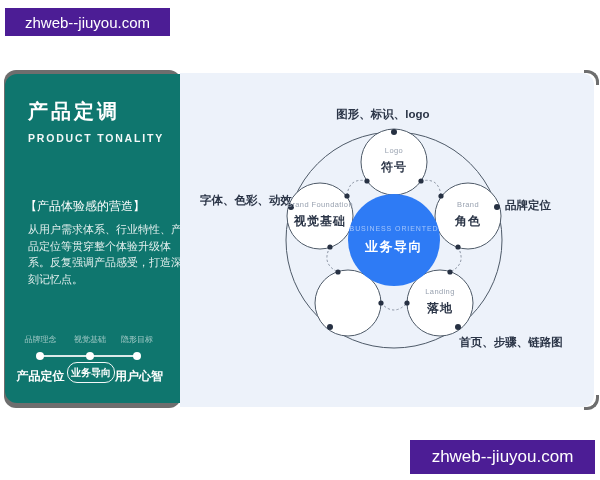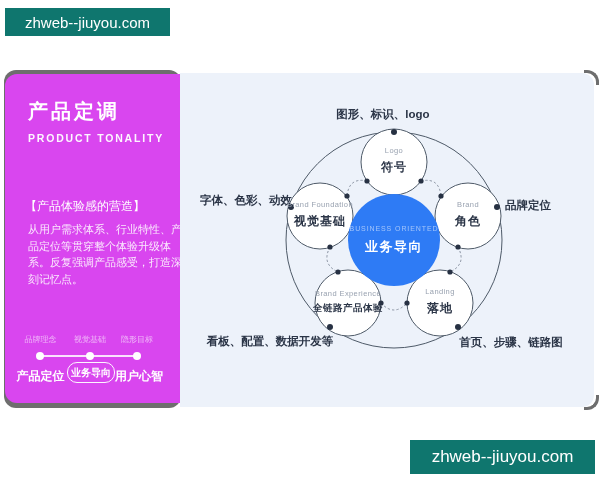--- a/index.html
+++ b/index.html
@@ -1,28 +1,28 @@
 <!DOCTYPE html>
 <html><head>
 <meta charset="utf-8">
 <style>
   html,body{margin:0;padding:0;background:#ffffff;}
   body{width:600px;height:480px;font-family:"Liberation Sans","DejaVu Sans",sans-serif;}
   .stage{position:relative;width:600px;height:480px;background:#ffffff;overflow:hidden;}
   .abs{position:absolute;}
 
   
-  .wm{background:#0f766e;color:#ffffff;display:flex;align-items:center;justify-content:center;
+  .wm{background:#4c1d95;color:#ffffff;display:flex;align-items:center;justify-content:center;
       font-family:"Liberation Sans",sans-serif;}
   .wm-tl{left:5px;top:8px;width:165px;height:28px;font-size:15px;}
   .wm-br{left:410px;top:440px;width:185px;height:34px;font-size:17px;}
 
   
   .underlay{left:4px;top:70px;width:177px;height:338px;background:#6E6E6E;border-radius:12px;}
-  .panel{left:5px;top:74px;width:175px;height:329px;background:#d946ef;border-radius:12px 0 0 12px;overflow:hidden;}
+  .panel{left:5px;top:74px;width:175px;height:329px;background:#0f766e;border-radius:12px 0 0 12px;overflow:hidden;}
   .content{left:180px;top:73px;width:414px;height:334px;background:#EDF2FA;border-radius:0 12px 12px 0;}
   .corner-tr{left:584px;top:70px;width:12px;height:12px;border-top:3px solid #6E6E6E;border-right:3px solid #6E6E6E;border-top-right-radius:12px;}
   .corner-br{left:584px;top:395px;width:12px;height:12px;border-bottom:3px solid #6E6E6E;border-right:3px solid #6E6E6E;border-bottom-right-radius:12px;}
 
   
   .p-title{left:23px;top:24px;font-size:20px;font-weight:bold;color:#ffffff;letter-spacing:3px;white-space:nowrap;}
   .p-sub{left:23px;top:58px;font-size:10.5px;font-weight:600;color:rgba(255,255,255,.95);letter-spacing:1.8px;white-space:nowrap;}
   .p-section{left:20px;top:124px;font-size:12px;font-weight:normal;color:#ffffff;white-space:nowrap;}
   .p-desc{left:23px;top:147px;width:154px;font-size:11px;line-height:16.5px;color:rgba(255,255,255,.88);}
 
@@ -112,38 +112,33 @@
       <circle cx="338" cy="272" r="2.6"></circle>
         <circle cx="450" cy="272" r="2.6"></circle>
       <circle cx="381" cy="303" r="2.6"></circle>
         <circle cx="407" cy="303" r="2.6"></circle>
     </g>
   </svg>
 
   <div class="abs outer-label" style="left:383px;top:114px;">图形、标识、logo</div>
   <div class="abs outer-label" style="left:246px;top:200px;">字体、色彩、动效</div>
   <div class="abs outer-label" style="left:528px;top:205px;">品牌定位</div>
-  <div class="abs outer-label" style="left:270px;top:341px;">看板、配置、数据开发等</div>
   <div class="abs outer-label" style="left:511px;top:342px;">首页、步骤、链路图</div>
 
   <div class="abs node" style="left:394px;top:161px;">
     <div class="node-en">Logo</div>
     <div class="node-zh">符号</div>
   </div>
   <div class="abs node" style="left:320px;top:215px;">
     <div class="node-en">Brand Foundation</div>
     <div class="node-zh">视觉基础</div>
   </div>
   <div class="abs node" style="left:468px;top:215px;">
     <div class="node-en">Brand</div>
     <div class="node-zh">角色</div>
-  </div>
-  <div class="abs node" style="left:348px;top:302px;">
-    <div class="node-en">Brand Experience</div>
-    <div class="node-zh-sm">全链路产品体验</div>
   </div>
   <div class="abs node" style="left:440px;top:302px;">
     <div class="node-en">Landing</div>
     <div class="node-zh">落地</div>
   </div>
   <div class="abs node" style="left:394px;top:240px;">
     <div class="center-en">BUSINESS ORIENTED</div>
     <div class="center-zh">业务导向</div>
   </div>
 

